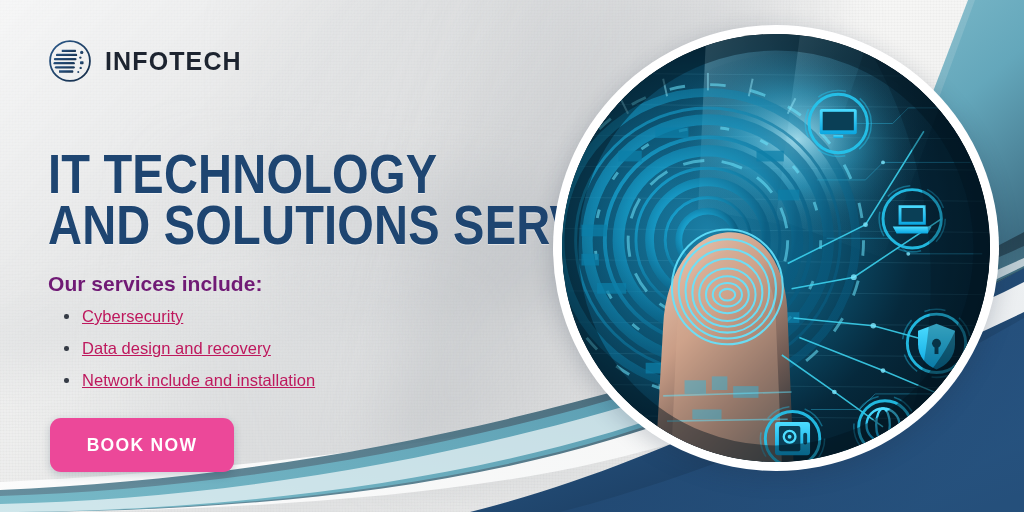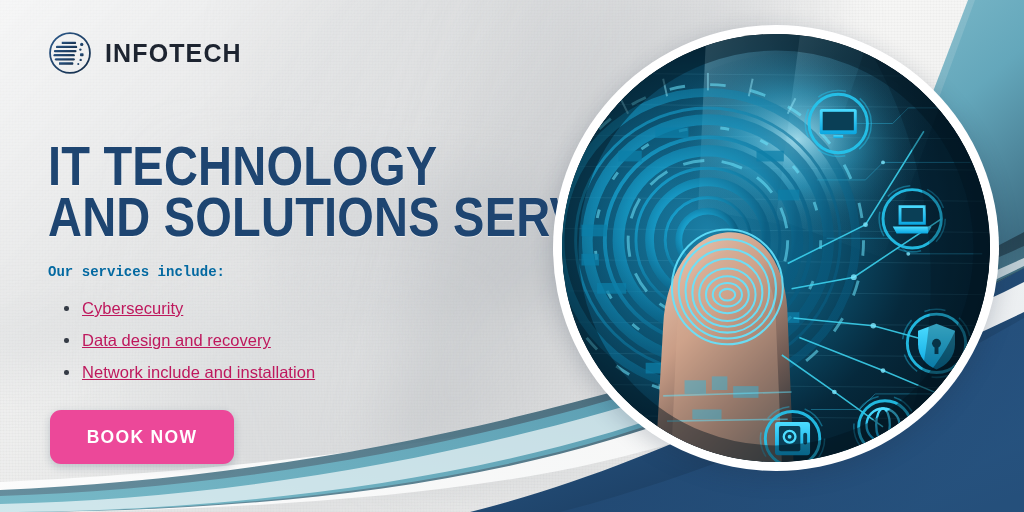--- a/index.html
+++ b/index.html
@@ -52,21 +52,21 @@
   .fold-e{
     left:430px;top:-30px;width:300px;height:520px;
     background:linear-gradient(120deg,rgba(255,255,255,0),rgba(170,174,179,.30),rgba(255,255,255,0));
     transform:rotate(12deg);filter:blur(30px);
   }
 
   
   .deco{position:absolute;inset:0;width:1024px;height:512px;}
 
   
-  .content{position:absolute;left:0;top:4px;width:560px;height:452px;}
+  .content{position:absolute;left:0;top:12px;width:560px;height:452px;}
 
   .logo-row{
     position:absolute;left:48px;top:27px;
     display:flex;align-items:center;gap:13px;
   }
   .logo-mark{width:44px;height:44px;display:block;}
   .logo-word{
     font-family:"Liberation Sans", sans-serif;
     font-weight:700;font-size:25px;letter-spacing:.045em;
     color:#1d2430;line-height:1;
@@ -79,23 +79,22 @@
     font-size:56px;line-height:.92;letter-spacing:.004em;
     color:#1e4571;
     transform:scaleX(.84);transform-origin:left center;
     text-shadow:0 1px 0 rgba(255,255,255,.5);
   }
   .headline .l2{display:block;white-space:nowrap;}
   .headline .l1{display:block;white-space:nowrap;}
 
   .services-title{
     position:absolute;left:48px;top:260px;
-    font-weight:700;font-size:14px;letter-spacing:.002em;
-    color:#0369a1;
-    font-family:Liberation Mono, monospace;
+    font-weight:700;font-size:21px;letter-spacing:.002em;
+    color:#701a75;
   }
   .services-list{
     position:absolute;left:60px;top:294px;
     margin:0;padding:0;list-style:none;
   }
   .services-list li{
     position:relative;
     padding-left:22px;margin-bottom:12px;
     font-size:16.5px;line-height:1.22;color:#be185d;
     letter-spacing:.002em;

